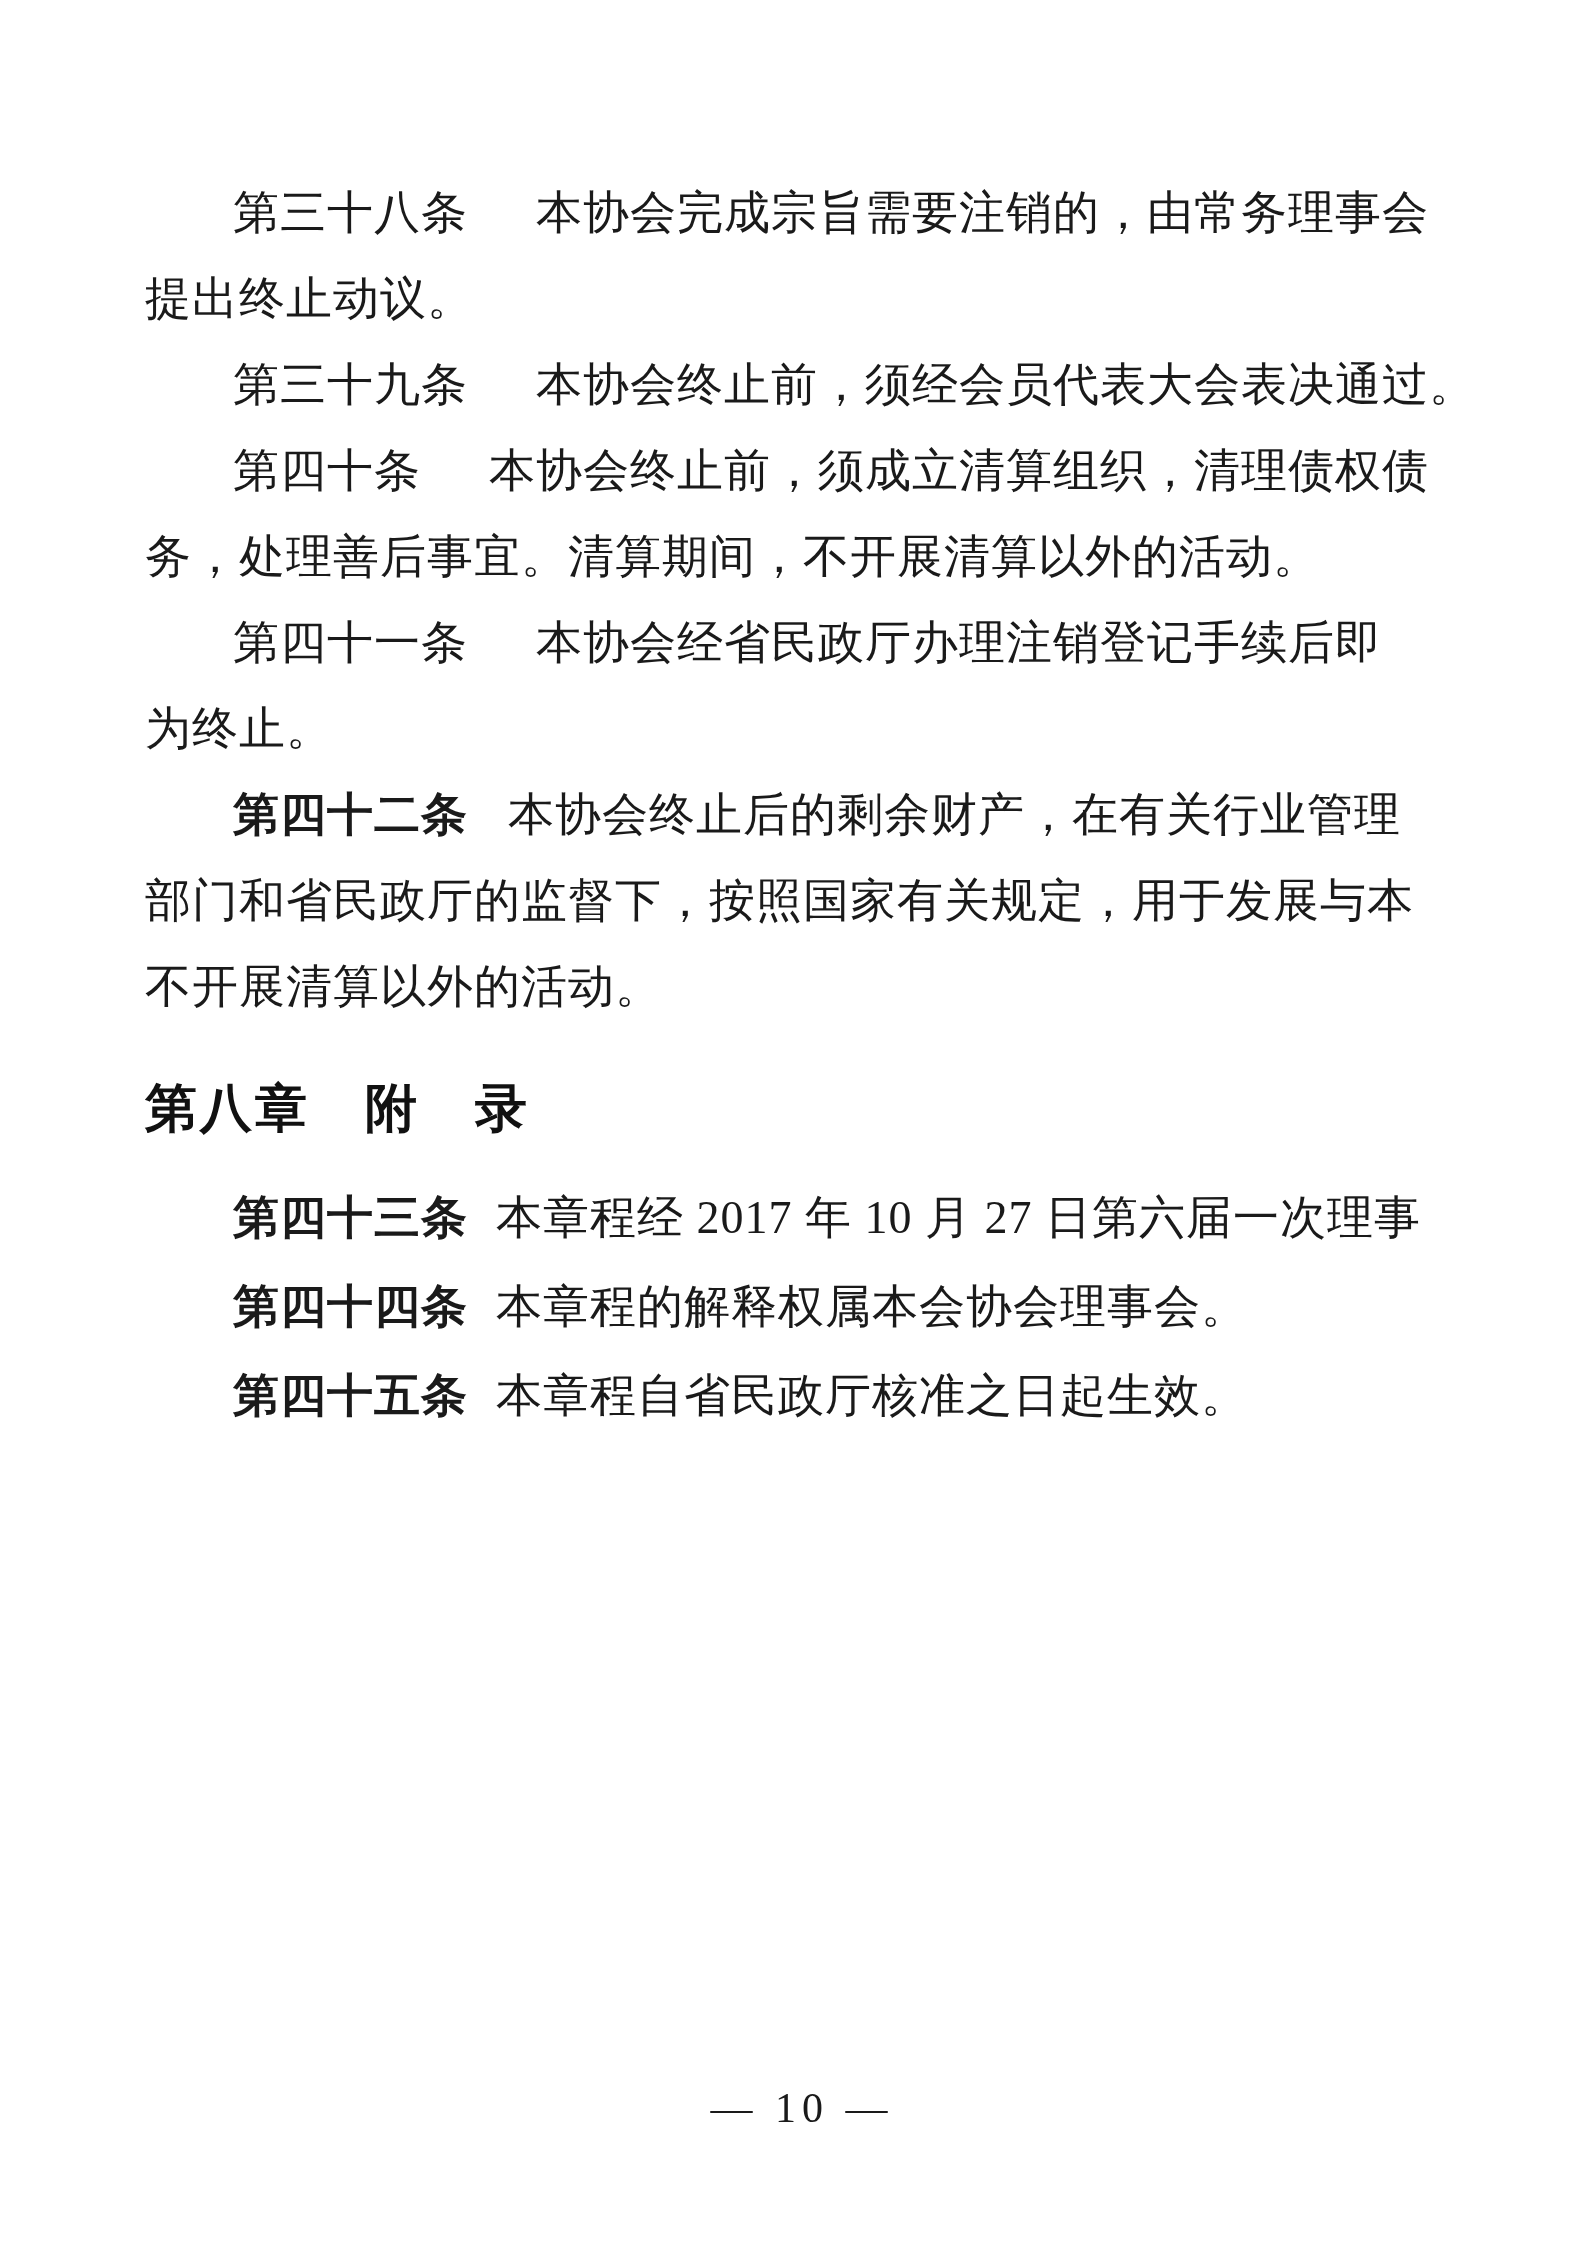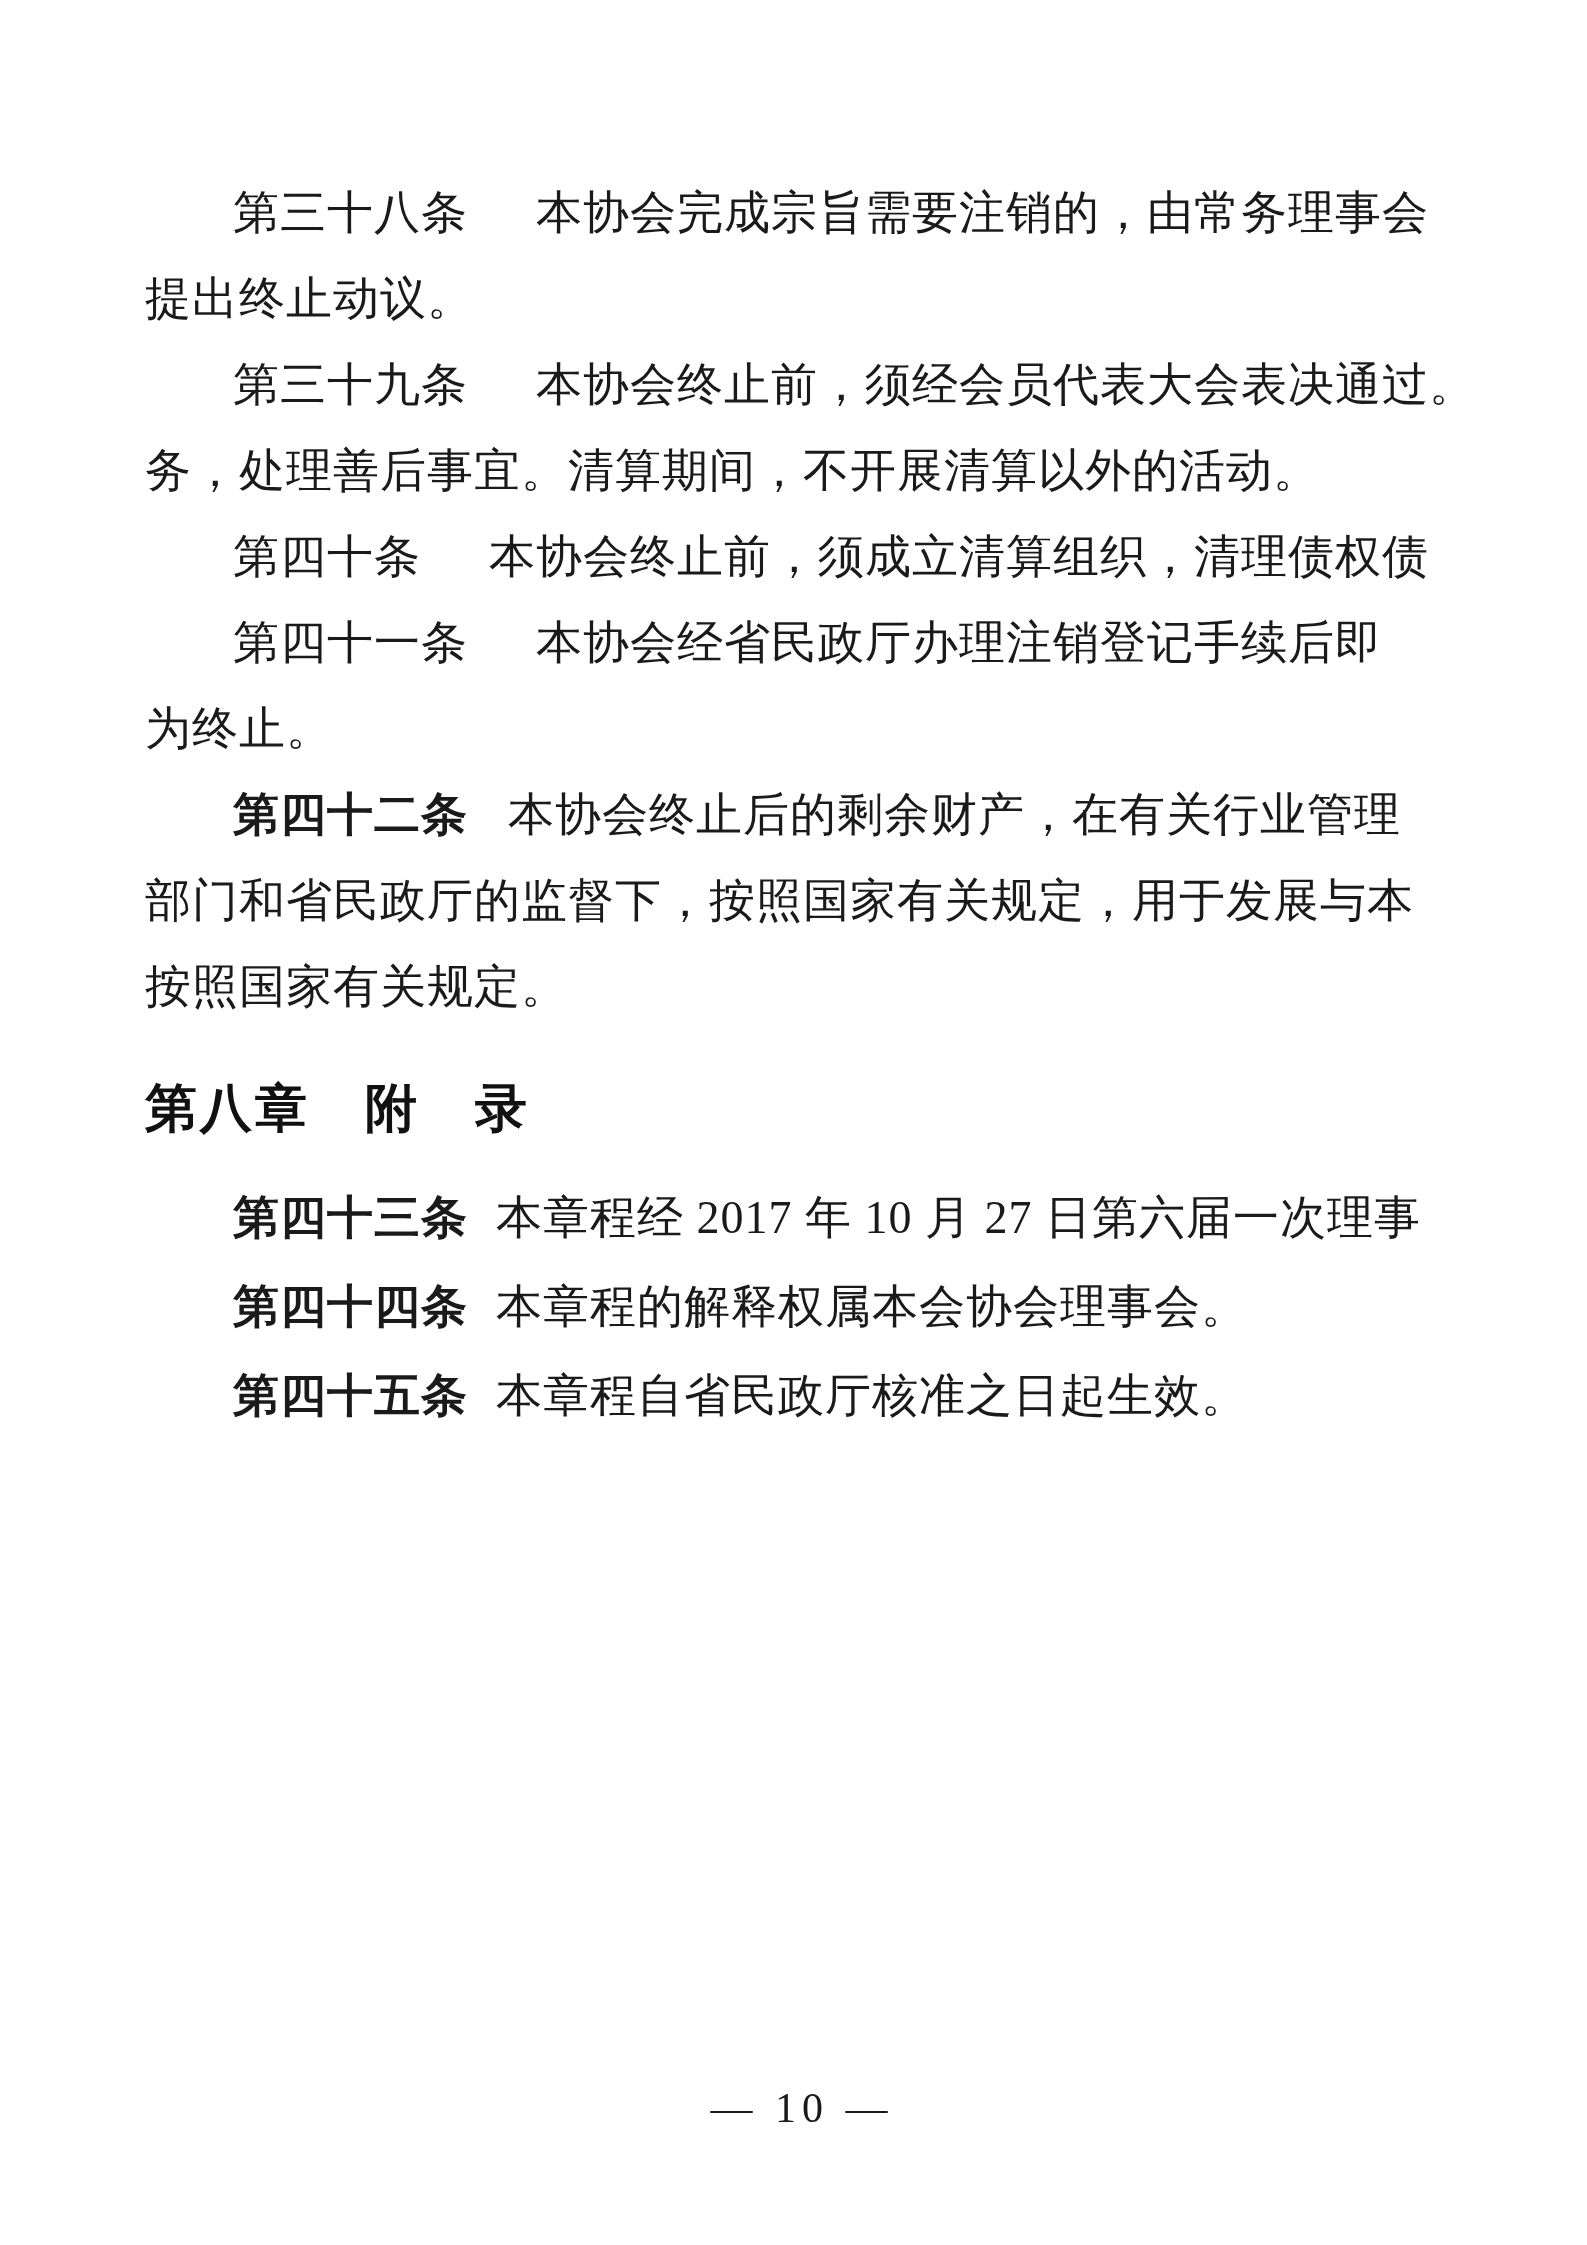--- a/index.html
+++ b/index.html
@@ -70,42 +70,42 @@
     <span class="num gap-xl">第三十八条</span><span>本协会完成宗旨需要注销的，由常务理事会</span>
   </div>
   <div class="line">
     <span>提出终止动议。</span>
   </div>
 
   <div class="line indent">
     <span class="num gap-xl">第三十九条</span><span>本协会终止前，须经会员代表大会表决通过。</span>
   </div>
 
+  <div class="line indent">
+    <span class="num gap-xl">第四十条</span><span>本协会终止前，须成立清算组织，清理债权债</span>
+  </div>
   <div class="line">
     <span>务，处理善后事宜。清算期间，不开展清算以外的活动。</span>
-  </div>
-  <div class="line indent">
-    <span class="num gap-xl">第四十条</span><span>本协会终止前，须成立清算组织，清理债权债</span>
   </div>
 
   <div class="line indent">
     <span class="num gap-xl">第四十一条</span><span>本协会经省民政厅办理注销登记手续后即</span>
   </div>
   <div class="line">
     <span>为终止。</span>
   </div>
 
   <div class="line indent">
     <span class="num num-bold gap-m">第四十二条</span><span>本协会终止后的剩余财产，在有关行业管理</span>
   </div>
   <div class="line">
     <span>部门和省民政厅的监督下，按照国家有关规定，用于发展与本</span>
   </div>
   <div class="line">
-    <span>按照国家有关规定。</span>
+    <span>不开展清算以外的活动。</span>
   </div>
 
   <h2 class="chapter">第八章　附　录</h2>
 
   <div class="line indent">
     <span class="num num-bold gap-s">第四十三条</span><span>本章程经 2017 年 10 月 27 日第六届一次理事</span>
   </div>
 
   <div class="line indent">
     <span class="num num-bold gap-s">第四十四条</span><span>本章程的解释权属本会协会理事会。</span>

